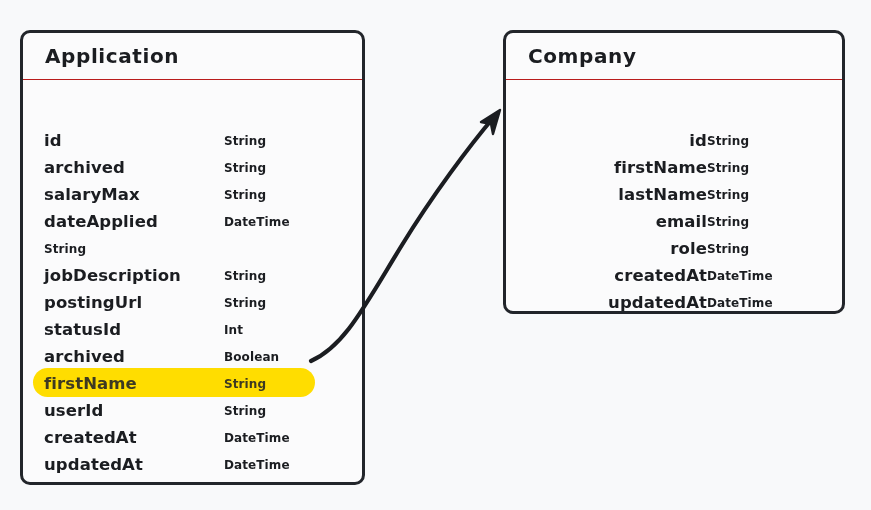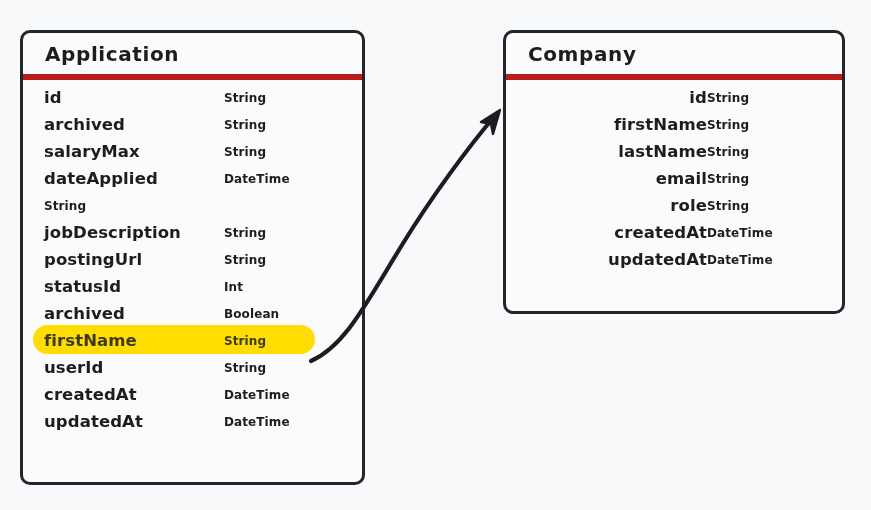--- a/index.html
+++ b/index.html
@@ -39,36 +39,37 @@
     left: 503px;
     top: 30px;
     width: 342px;
     height: 284px;
     text-align: right;
   }
 
   .entity-header {
     height: 47px;
     box-sizing: border-box;
-    border-bottom: 6px solid #b91c1c;
+    border-bottom: 1px solid #b91c1c;
     display: flex;
     align-items: center;
     padding-left: 22px;
   }
   .entity-title {
     font-family: "DejaVu Sans", sans-serif;
     font-weight: 700;
     font-size: 20px;
     letter-spacing: 0.6px;
     color: #1b1d21;
   }
 
   .entity-fields {
     position: relative;
     padding-top: 4px;
+    margin-top: 43px;
   }
   .field-row {
     position: relative;
     height: 27px;
     display: flex;
     align-items: center;
     padding-left: 21px;
     box-sizing: border-box;
   }
   .field-name {

